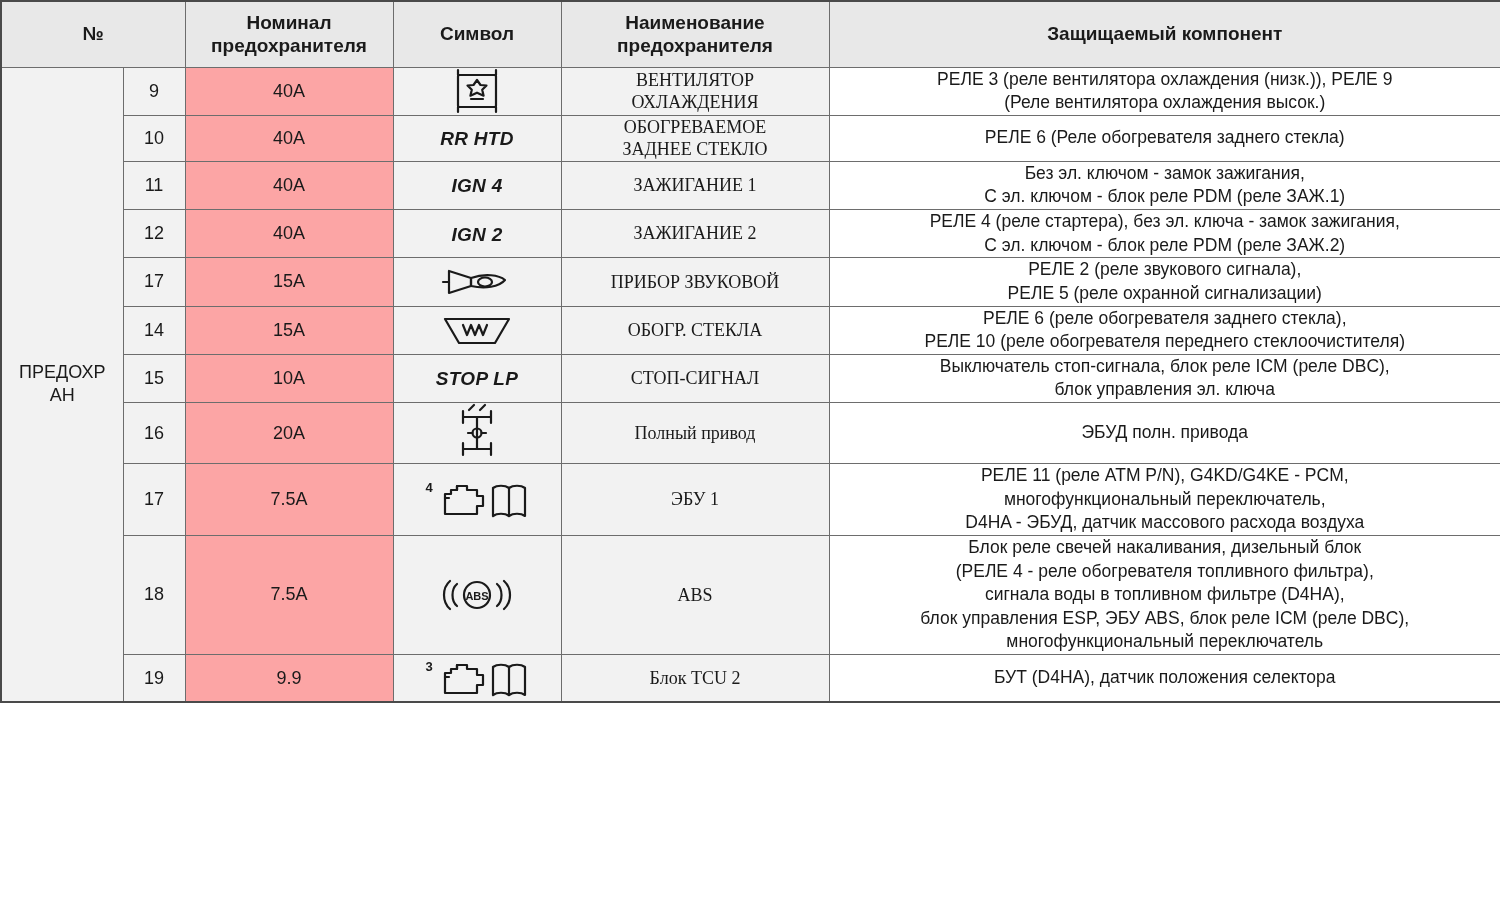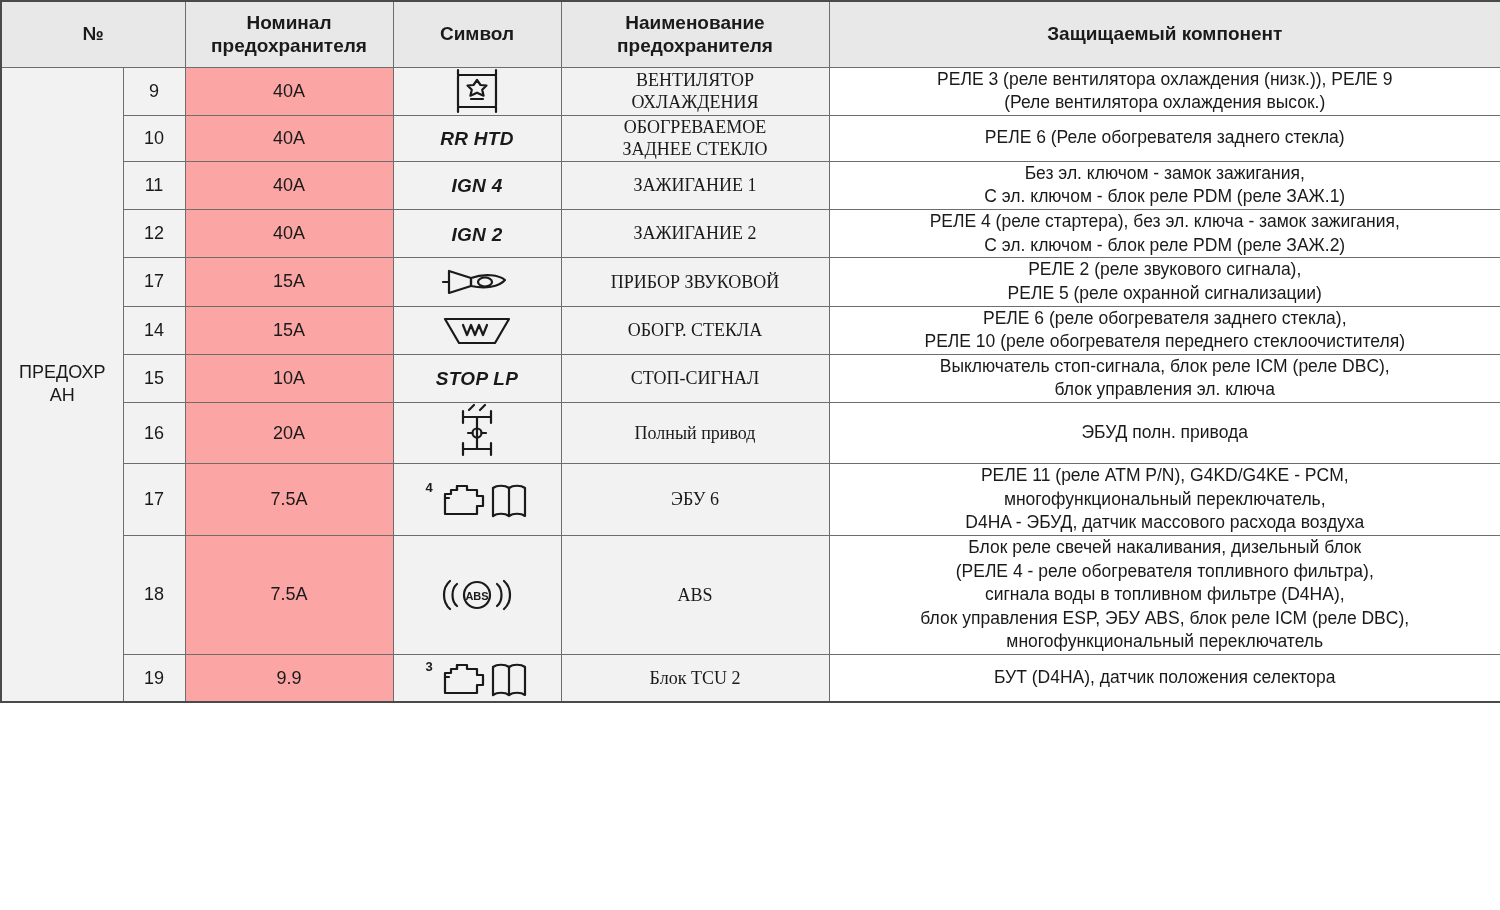--- a/index.html
+++ b/index.html
@@ -280,21 +280,21 @@
               <span class="sym-sup">4</span>
               <svg width="92" height="46" viewBox="0 0 92 46">
       <path d="M8 18 L8 38 L40 38 L40 30 L46 30 L46 20 L40 20 L40 14 L30 14 L30 10 L20 10 L20 14 L14 14 L14 18 Z" stroke="#1a1a1a" fill="none" stroke-width="2.2" stroke-linecap="round" stroke-linejoin="round"></path>
       <path d="M20 14 L20 10 M12 22 L8 22" stroke="#1a1a1a" fill="none" stroke-width="2.2" stroke-linecap="round" stroke-linejoin="round"></path>
       <path d="M56 12 L56 40 M56 12 C60 9 68 9 72 12 L72 40 C68 37 60 37 56 40" stroke="#1a1a1a" fill="none" stroke-width="2.2" stroke-linecap="round" stroke-linejoin="round"></path>
       <path d="M72 12 C76 9 84 9 88 12 L88 40 C84 37 76 37 72 40" stroke="#1a1a1a" fill="none" stroke-width="2.2" stroke-linecap="round" stroke-linejoin="round"></path>
     </svg>
             </div>
           </td>
           <td class="cell-name">
-            <span class="name-line">ЭБУ 6</span>
+            <span class="name-line">ЭБУ 1</span>
           </td>
           <td class="cell-comp">
             <span class="comp-line">РЕЛЕ  11 (реле ATM P/N), G4KD/G4KE - PCM,</span>
             <span class="comp-line">многофункциональный переключатель,</span>
             <span class="comp-line">D4HA - ЭБУД, датчик массового расхода воздуха</span>
           </td>
         </tr>
         <tr>
           <td class="cell-no">18</td>
           <td class="cell-rating">7.5A</td>

